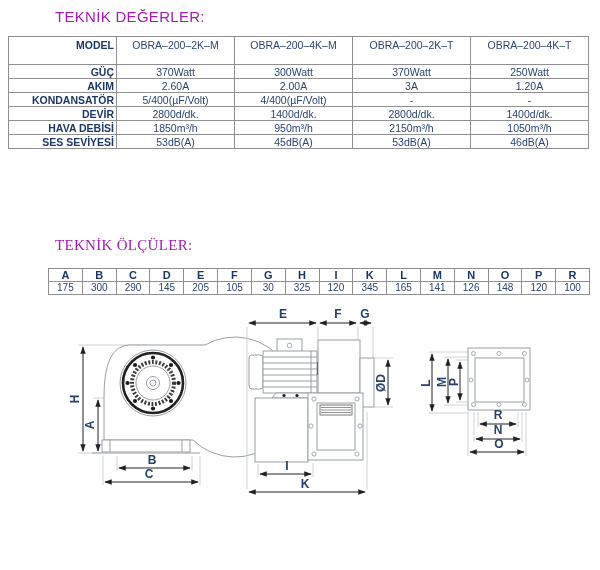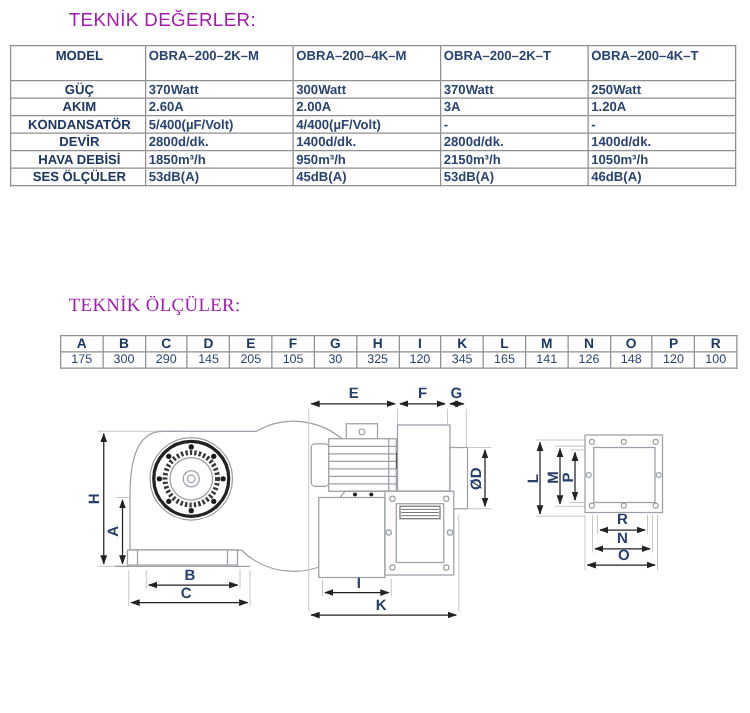--- a/index.html
+++ b/index.html
@@ -14,25 +14,25 @@
   #title-values{top:8px;}
   #title-dims{top:237px;font-family:Liberation Serif, serif;}
 
   table{border-collapse:collapse;position:absolute;table-layout:fixed;}
   td{overflow:hidden;white-space:nowrap;}
 
   
   .t1{left:8px;top:36px;width:580px;}
   .t1 td{
     border:1px solid #8f8f8f;height:13px;font-size:10.5px;line-height:12px;
-    color:#2a4473;padding:0 2px;font-weight:bold;
+    color:#2a4473;padding:0 2px;text-align:center;
   }
   .t1 tr.hdr td{height:25px;vertical-align:top;padding-top:2px;}
   .t1 td.lab{
-    font-weight:bold;text-align:center;padding-left:4px;color:#1d3764;font-size:10.5px;
+    font-weight:bold;text-align:right;padding-left:4px;color:#1d3764;font-size:10.5px;
   }
   .t1 col.c0{width:108px;}
   .t1 col.cv{width:118px;}
 
   
   .t2{left:48px;top:268px;width:542px;}
   .t2 td{
     border:1px solid #8f8f8f;height:12px;font-size:10px;line-height:12px;
     color:#2a4473;padding:0;text-align:center;
   }
@@ -98,21 +98,21 @@
       <td>1400d/dk.</td>
     </tr>
     <tr>
       <td class="lab">HAVA DEBİSİ</td>
       <td>1850m³/h</td>
       <td>950m³/h</td>
       <td>2150m³/h</td>
       <td>1050m³/h</td>
     </tr>
     <tr>
-      <td class="lab">SES ÖLÇÜLER</td>
+      <td class="lab">SES SEVİYESİ</td>
       <td>53dB(A)</td>
       <td>45dB(A)</td>
       <td>53dB(A)</td>
       <td>46dB(A)</td>
     </tr>
   </tbody>
 </table>
 
 <div class="title" id="title-dims">TEKNİK ÖLÇÜLER:</div>
 

